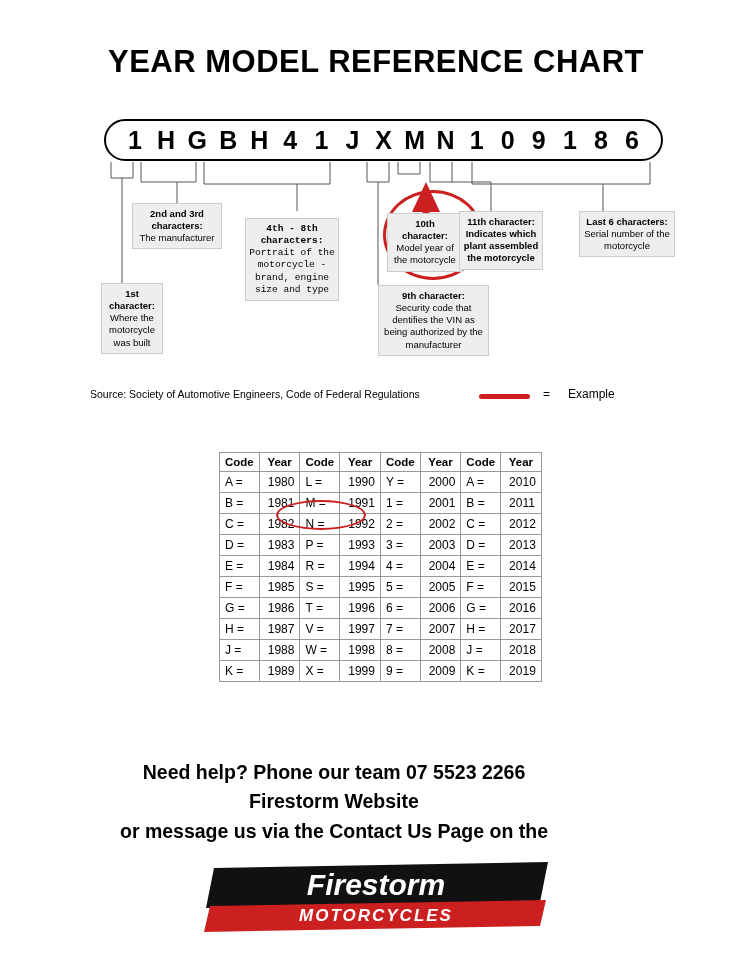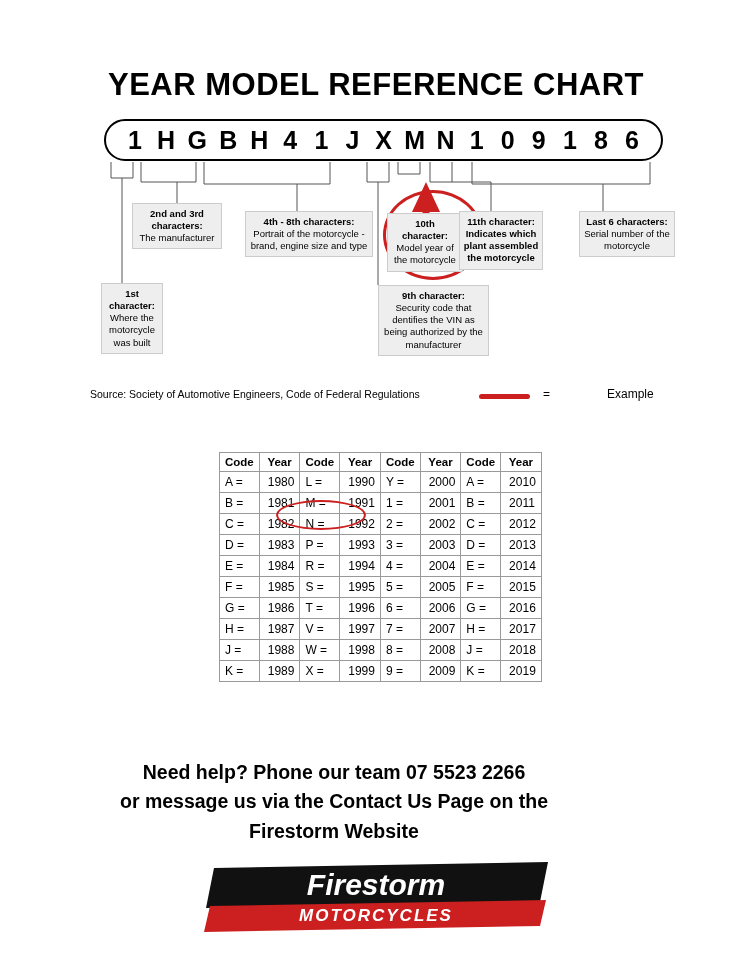--- a/index.html
+++ b/index.html
@@ -19,21 +19,20 @@
   
   .title {
     position: absolute;
     top: 44px;
     left: 0;
     width: 752px;
     text-align: center;
     font-size: 31px;
     font-weight: bold;
     letter-spacing: 0.5px;
-    margin-top: 23px;
   }
 
   
   .vin-wrap {
     position: absolute;
     top: 119px;
     left: 104px;
     width: 559px;
     height: 42px;
   }
@@ -74,21 +73,21 @@
     font-size: 9.5px;
     line-height: 1.28;
     padding: 4px 3px;
     box-sizing: border-box;
     color: #000;
   }
   .callout b { font-size: 9.5px; }
 
   .c1 { left: 101px; top: 283px;  width: 62px;  }
   .c2 { left: 132px; top: 203px;  width: 90px;  }
-  .c3 { left: 245px; top: 211px;  width: 128px; }
+  .c3 { left: 245px; top: 218px;  width: 94px; font-family: Liberation Mono, monospace; }
   .c4 { left: 378px; top: 285px;  width: 111px; }
   .c5 { left: 387px; top: 213px;  width: 76px;  }
   .c6 { left: 459px; top: 211px;  width: 84px; font-weight: bold;  }
   .c7 { left: 579px; top: 211px;  width: 96px;  }
 
   
   .source {
     position: absolute;
     left: 90px;
     top: 388px;
@@ -107,21 +106,20 @@
     position: absolute;
     left: 543px;
     top: 387px;
     font-size: 12px;
   }
   .ex-label {
     position: absolute;
     left: 568px;
     top: 387px;
     font-size: 12px;
-    margin-left: 39px;
   }
 
   
   .code-table {
     position: absolute;
     left: 219px;
     top: 452px;
     border-collapse: collapse;
     font-size: 12px;
   }
@@ -398,22 +396,22 @@
       <td class="code">K =</td>
       <td class="year">2019</td>
     </tr>
   </tbody>
 </table>
 
 <div class="ellipse-table"></div>
 
 <div class="footer">
   <div>Need help?  Phone our team 07 5523 2266</div>
+  <div>Firestorm Website</div>
   <div>or message us via the Contact Us Page on the</div>
-  <div>Firestorm Website</div>
 </div>
 
 <svg class="logo" viewBox="0 0 360 72">
   <g>
     <polygon points="18,6 352,0 344,40 10,46" fill="#111111"></polygon>
     <polygon points="14,44 350,38 344,64 8,70" fill="#cc1f1f"></polygon>
     <text x="180" y="33" text-anchor="middle" font-family="'Liberation Sans', sans-serif" font-size="30" font-weight="bold" font-style="italic" fill="#ffffff">Firestorm</text>
     <text x="180" y="59" text-anchor="middle" font-family="'Liberation Sans', sans-serif" font-size="17" font-weight="bold" font-style="italic" fill="#ffffff" letter-spacing="2">MOTORCYCLES</text>
   </g>
 </svg>

